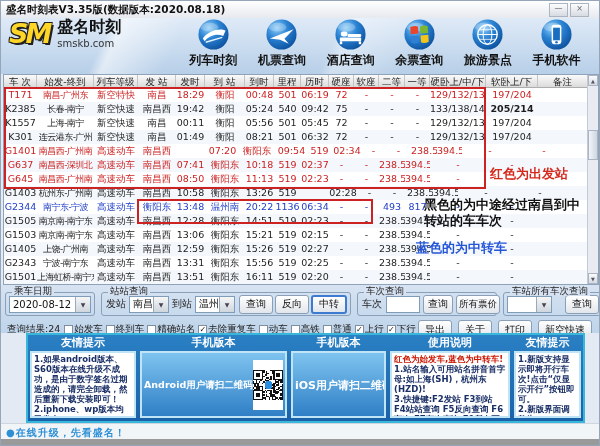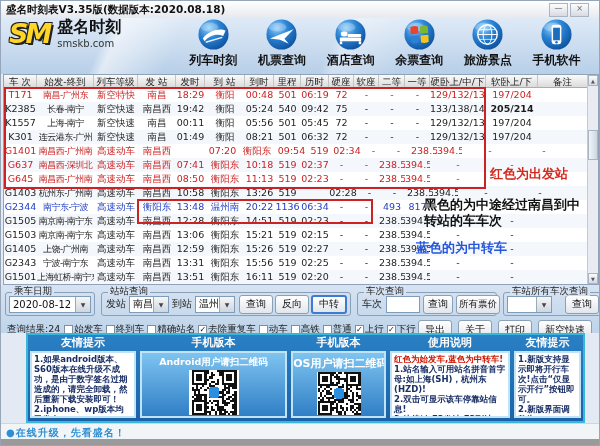--- a/index.html
+++ b/index.html
@@ -69,21 +69,21 @@
   .actions{margin-left:auto;display:flex;gap:6px;padding-right:4px;}
 
   
   .bottomzone{position:absolute;top:332px;left:0;width:100%;height:90px;background:#e3eaf3;}
   .bwrap{position:absolute;top:332px;left:25px;width:559px;height:90px;border:2px solid #38b7da;background:linear-gradient(#2a80c4,#1b61a9);box-sizing:border-box;}
   .panel{position:absolute;top:1px;bottom:3px;}
   .ptitle{height:14px;text-align:center;color:#fff;font-weight:bold;font-size:11px;line-height:14px;white-space:nowrap;overflow:hidden;}
   .pbody{position:absolute;top:15px;left:0;right:0;bottom:0;background:#fff;border:2px solid #bfe4f5;box-sizing:border-box;padding:1px 2px;overflow:hidden;}
   .pline{font-size:8.5px;font-weight:bold;color:#1a2f66;line-height:10px;}
   .phl{font-size:8.5px;font-weight:bold;color:#cc1500;line-height:10px;}
-  .qrbody{background:linear-gradient(#7fc4f0,#2f7fc6);display:flex;flex-direction:column;align-items:center;}
+  .qrbody{background:linear-gradient(#7fc4f0,#2f7fc6);display:flex;flex-direction:row;align-items:center;}
   .qrcaption{color:#fff;font-weight:bold;font-size:9.5px;margin:2px 0 1px 0;white-space:nowrap;}
   .qr{background:#fff;display:block;}
   .qr-lg{width:50px;height:50px;}
   .qr-sm{width:44px;height:44px;}
 
   
   .statusbar{position:absolute;top:422px;left:0;width:100%;height:18px;background:#f2f5f8;display:flex;align-items:center;border-top:1px solid #cfd6de;}
   .status-text{font-size:10px;font-weight:bold;color:#2d8fd5;padding-left:5px;letter-spacing:1px;}
   .deskstrip{position:absolute;bottom:0;left:0;width:100%;height:6px;background:#9a9a9a;}
 </style>
@@ -906,21 +906,20 @@
             <rect x="8" y="8" width="5" height="5" fill="#2a8fe0" rx="1"></rect>
           </svg>
       </div>
     </div>
 
     <div class="panel" style="left:362px;width:120px;">
       <div class="ptitle">使用说明</div>
       <div class="pbody" id="pbody3">
         <div class="phl">红色为始发车,蓝色为中转车!</div>
       <div class="pline">1.站名输入可用站名拼音首字母:如上海(SH)，杭州东(HZD)!</div>
-          <div class="pline">2.双击可显示该车停靠站信息!</div>
           <div class="pline">3.快捷键:F2发站 F3到站 F4站站查询 F5反向查询 F6车次 F7车次查询 F9所有票价查询</div>
         </div>
     </div>
 
     <div class="panel" style="left:486px;width:67px;">
       <div class="ptitle">友情提示</div>
       <div class="pbody" id="pbody4">
           <div class="pline">1.新版支持显示即将开行车次!点击“仅显示开行”按钮即可。</div>
           <div class="pline">2.新版界面调整为1024*768，增加备注信息!</div>
         </div>

